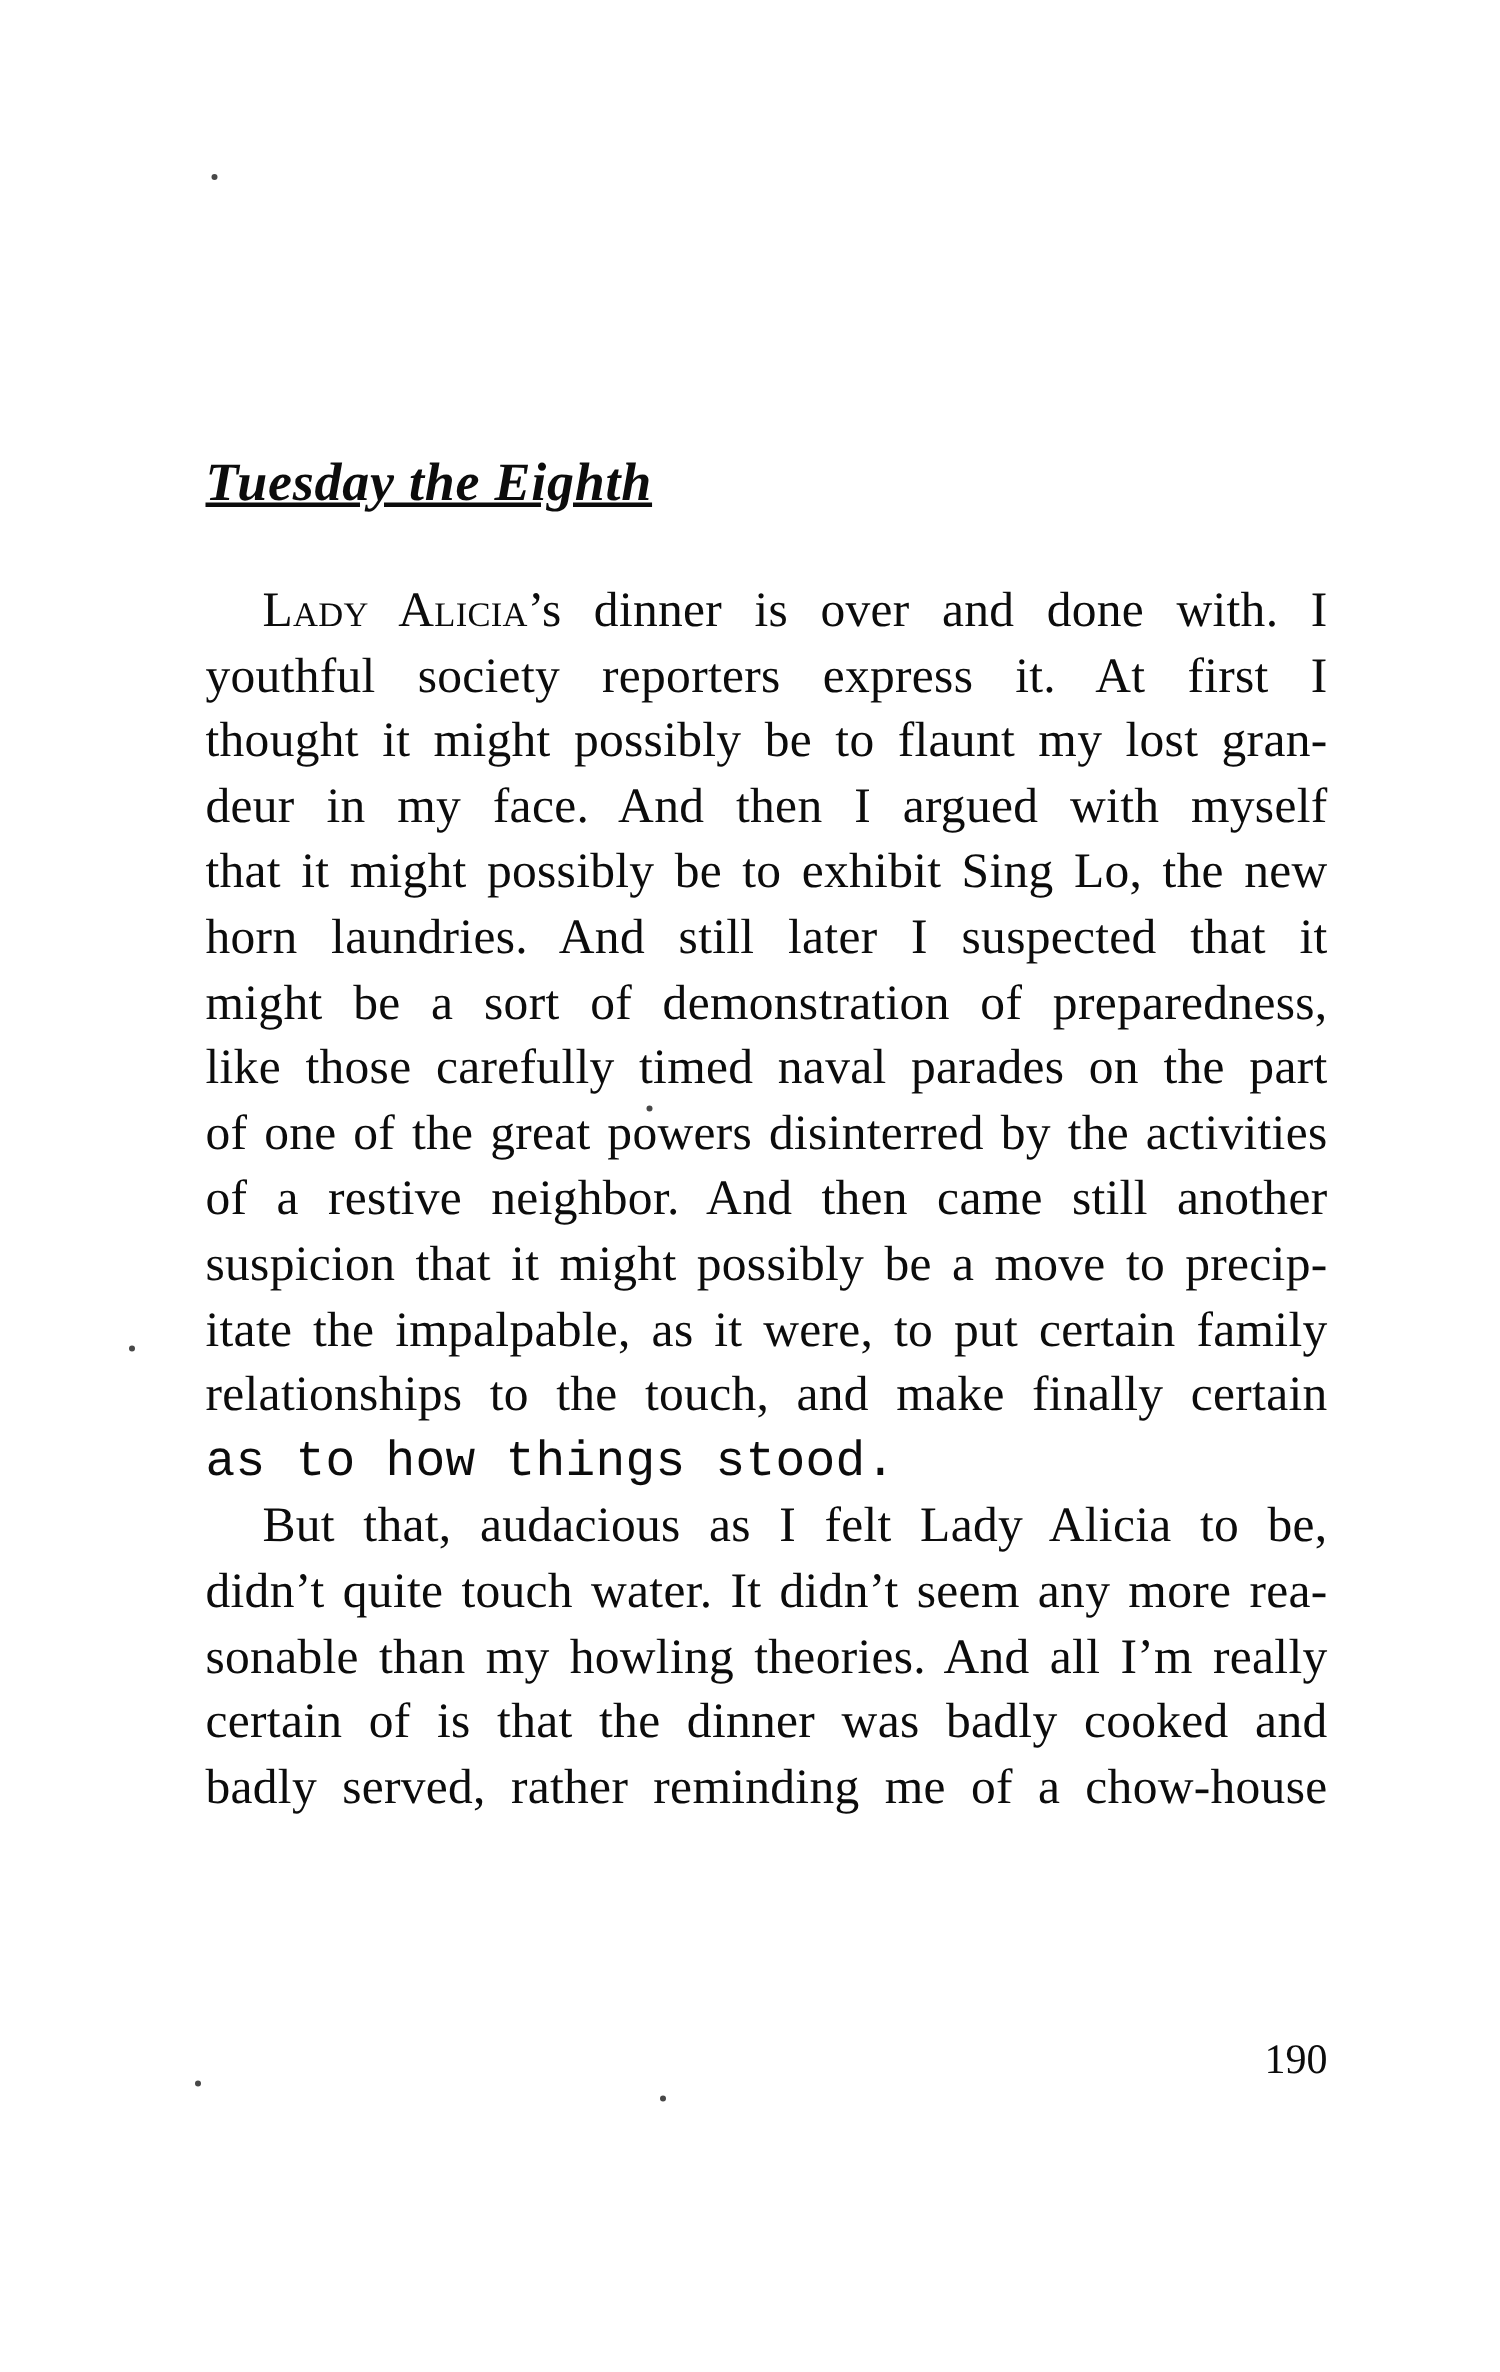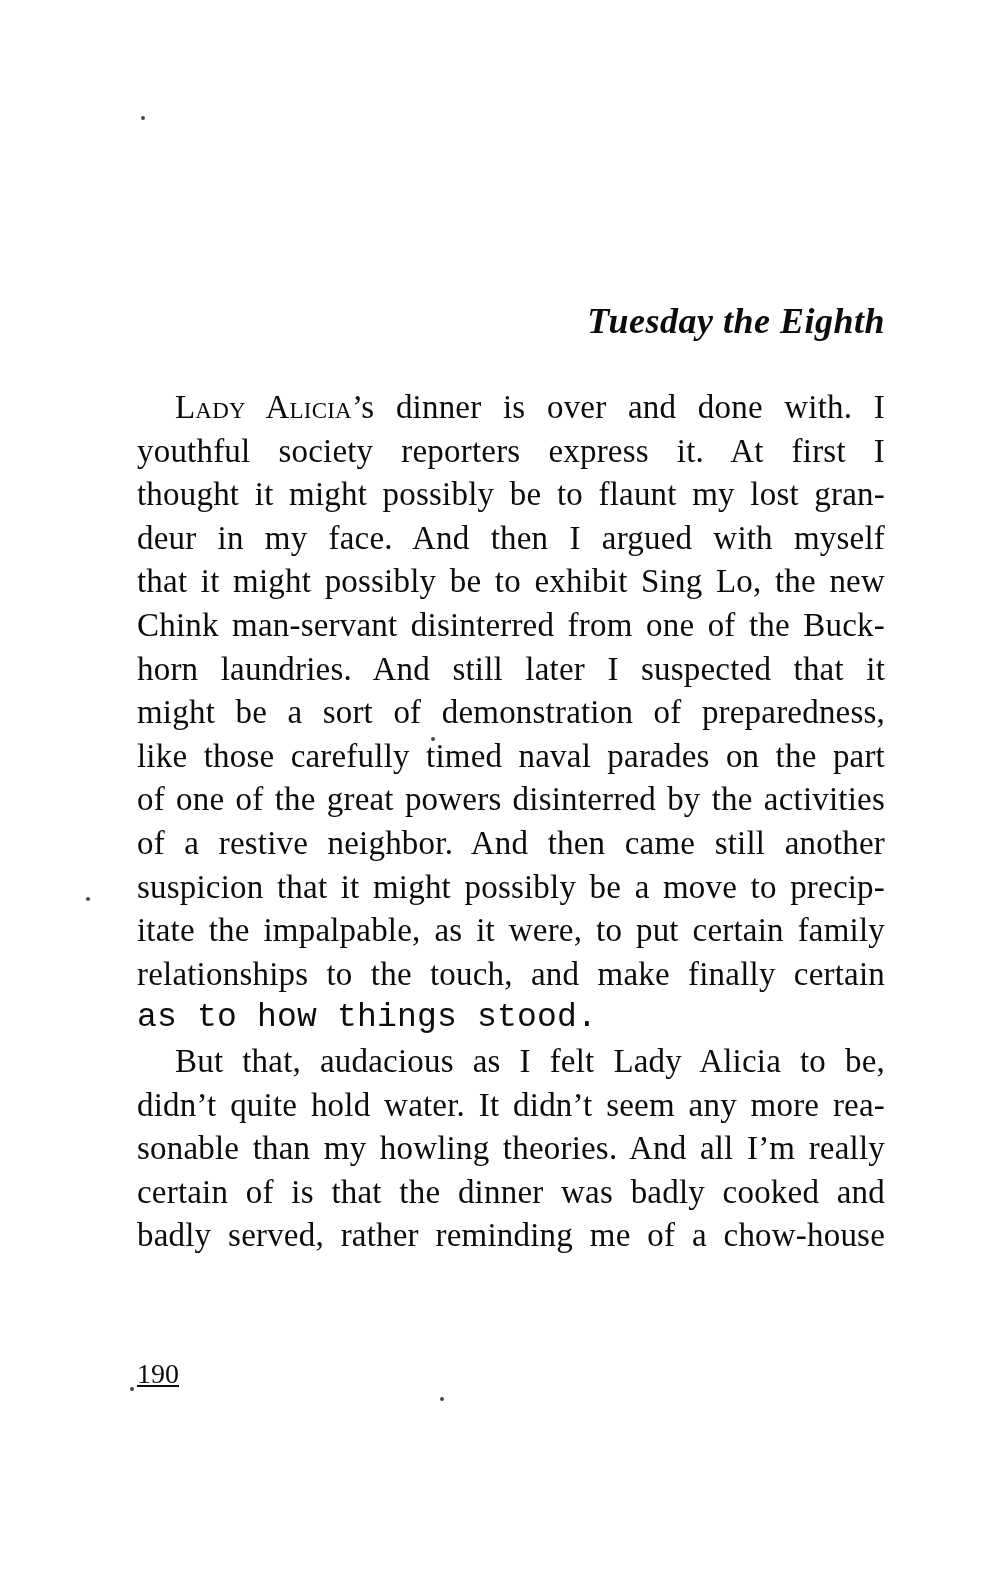--- a/index.html
+++ b/index.html
@@ -15,26 +15,27 @@
     color:var(--ink);
     overflow:hidden;
   }
   .page{
     position:absolute;inset:0;
   }
   .title{
     position:absolute;
     left:137px;top:300px;width:748px;
     margin:0;
-    text-align:right;
+    text-align:left;
     font-style:italic;
     font-weight:bold;
     font-size:36px;
     letter-spacing:0.5px;
     color:var(--ink);
+    text-decoration:underline;
   }
   .body-text{
     position:absolute;
     left:137px;top:386px;width:748px;
     font-size:33px;
     letter-spacing:0.2px;
     color:var(--ink);
   }
   .line{
     height:43.6px;
@@ -44,56 +45,54 @@
     white-space:nowrap;
     white-space:normal;
   }
   .line.indent{padding-left:38px;}
   .line.nojust{text-align:left;text-align-last:left;font-family:Liberation Mono, monospace;}
   .sc{font-variant:small-caps;}
   .it{font-style:italic;}
   .pageno{
     position:absolute;
     left:137px;top:1358px;width:748px;
-    text-align:left;
+    text-align:right;
     font-size:28px;
     color:var(--ink);
-    text-decoration:underline;
   }
   .speck{
     position:absolute;
     width:4px;height:4px;
     border-radius:50%;
     background:#1a1a1a;
     opacity:0.8;
   }
 </style>
 </head>
 <body>
 
 <div class="page">
   <h1 class="title">Tuesday the Eighth</h1>
   <div class="body-text">
       <div class="line indent"><span class="sc">Lady Alicia</span><span>’s dinner is over and done with. I</span></div>
       <div class="line"><span>youthful society reporters express it. At first I</span></div>
       <div class="line"><span>thought it might possibly be to flaunt my lost gran-</span></div>
       <div class="line"><span>deur in my face. And then I argued with myself</span></div>
       <div class="line"><span>that it might possibly be to exhibit Sing Lo, the new</span></div>
-      <div class="line"><span>Chink man-servant disinterred from one of the Buck-</span></div>
       <div class="line"><span>horn laundries. And still later I suspected that it</span></div>
       <div class="line"><span>might be a sort of demonstration of preparedness,</span></div>
       <div class="line"><span>like those carefully timed naval parades on the part</span></div>
       <div class="line"><span>of one of the great powers disinterred by the activities</span></div>
       <div class="line"><span>of a restive neighbor. And then came still another</span></div>
       <div class="line"><span>suspicion that it might possibly be a move to precip-</span></div>
       <div class="line"><span>itate the impalpable, as it were, to put certain family</span></div>
       <div class="line"><span>relationships to the touch, and make finally certain</span></div>
       <div class="line nojust"><span>as to how things stood.</span></div>
       <div class="line indent"><span>But that, audacious as I felt Lady Alicia to be,</span></div>
-      <div class="line"><span>didn’t quite hold water. It didn’t seem any more rea-</span></div>
+      <div class="line"><span>didn’t quite touch water. It didn’t seem any more rea-</span></div>
       <div class="line"><span>sonable than my howling theories. And all I’m really</span></div>
       <div class="line"><span>certain of is that the dinner was badly cooked and</span></div>
       <div class="line"><span>badly served, rather reminding me of a chow-house</span></div>
     </div>
   <div class="pageno">190</div>
   <div id="specks">
       <div class="speck" style="left: 141px; top: 116px;"></div>
       <div class="speck" style="left: 86px; top: 897px;"></div>
       <div class="speck" style="left: 431px; top: 737px;"></div>
       <div class="speck" style="left: 130px; top: 1387px;"></div>

